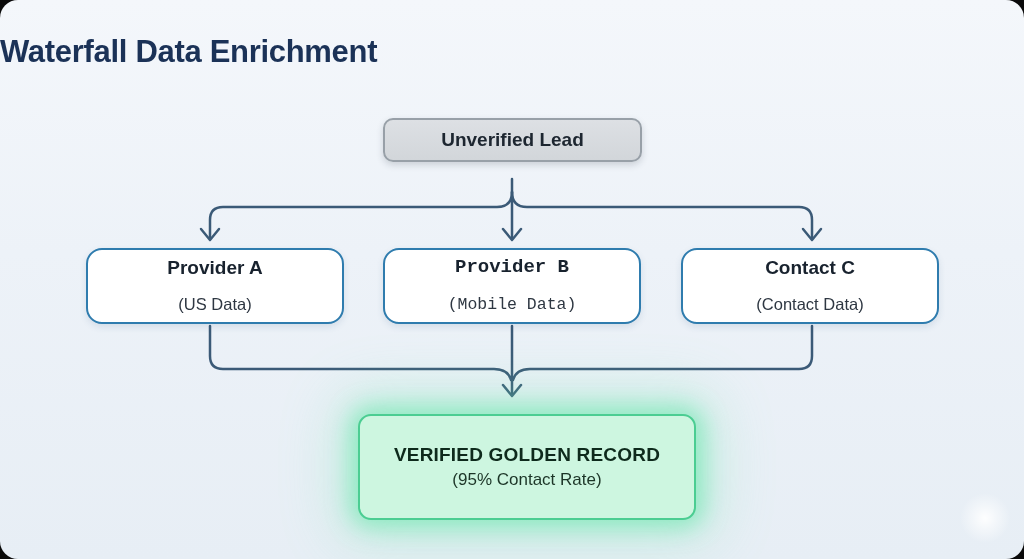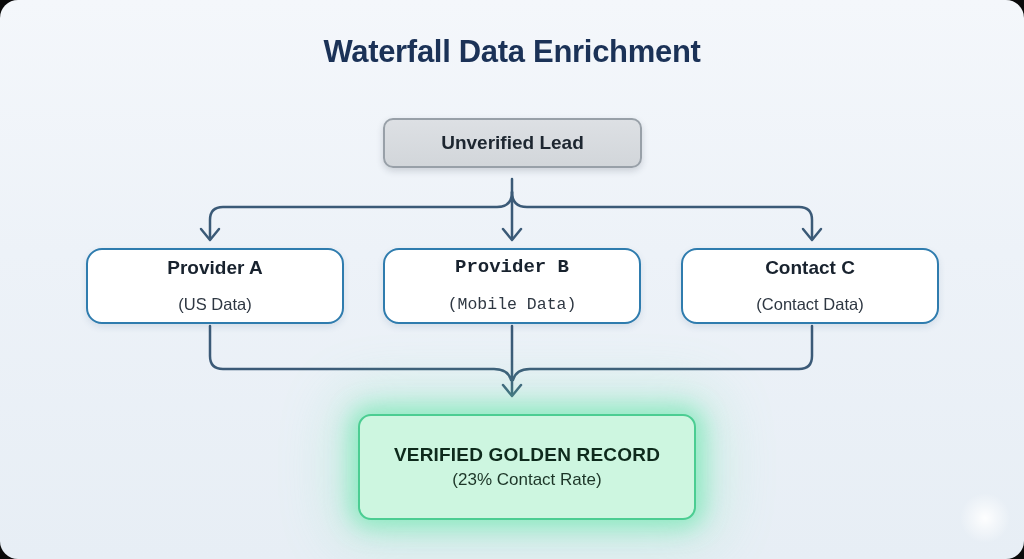--- a/index.html
+++ b/index.html
@@ -18,21 +18,20 @@
     height: 559px;
     border-radius: 18px;
     background: linear-gradient(180deg, #f4f7fb 0%, #edf2f8 45%, #e7eef5 100%);
     overflow: hidden;
   }
   .diagram-title {
     position: absolute;
     top: 34px;
     left: 0;
     width: 1024px;
-    text-align: center;
     font-size: 31px;
     font-weight: 800;
     letter-spacing: -0.3px;
     color: #1b3257;
   }
   .node {
     position: absolute;
     box-sizing: border-box;
     display: flex;
     flex-direction: column;
@@ -48,21 +47,21 @@
     line-height: 1.25;
   }
   .node .sublabel {
     font-size: 16.5px;
     font-weight: 400;
     color: #2e3742;
     line-height: 1.3;
     margin-top: 14px;
   }
   .node-source {
-    left: 383px; top: 118px; width: 259px; height: 50px;
+    left: 383px; top: 118px; width: 259px; height: 44px;
     background: linear-gradient(180deg, #dde0e4 0%, #d2d6da 100%);
     border: 2px solid #98a0a8;
     border-radius: 10px;
     box-shadow: 0 3px 7px rgba(40, 50, 65, 0.18);
   }
   .node-source .label { font-weight: 600; font-size: 19px; color: #1d2630; }
   .node-provider {
     top: 248px; width: 258px; height: 76px;
     background: #ffffff;
     border: 2px solid #2f7cae;
@@ -143,18 +142,18 @@
     <span class="sublabel">(Mobile Data)</span>
   </div>
 
   <div class="node node-provider node-provider-c">
     <span class="label">Contact C</span>
     <span class="sublabel">(Contact Data)</span>
   </div>
 
   <div class="node node-result">
     <span class="label">VERIFIED GOLDEN RECORD</span>
-    <span class="sublabel">(23% Contact Rate)</span>
+    <span class="sublabel">(95% Contact Rate)</span>
   </div>
 
   <div class="sparkle"></div>
 
 </div>
 
 </body></html>

